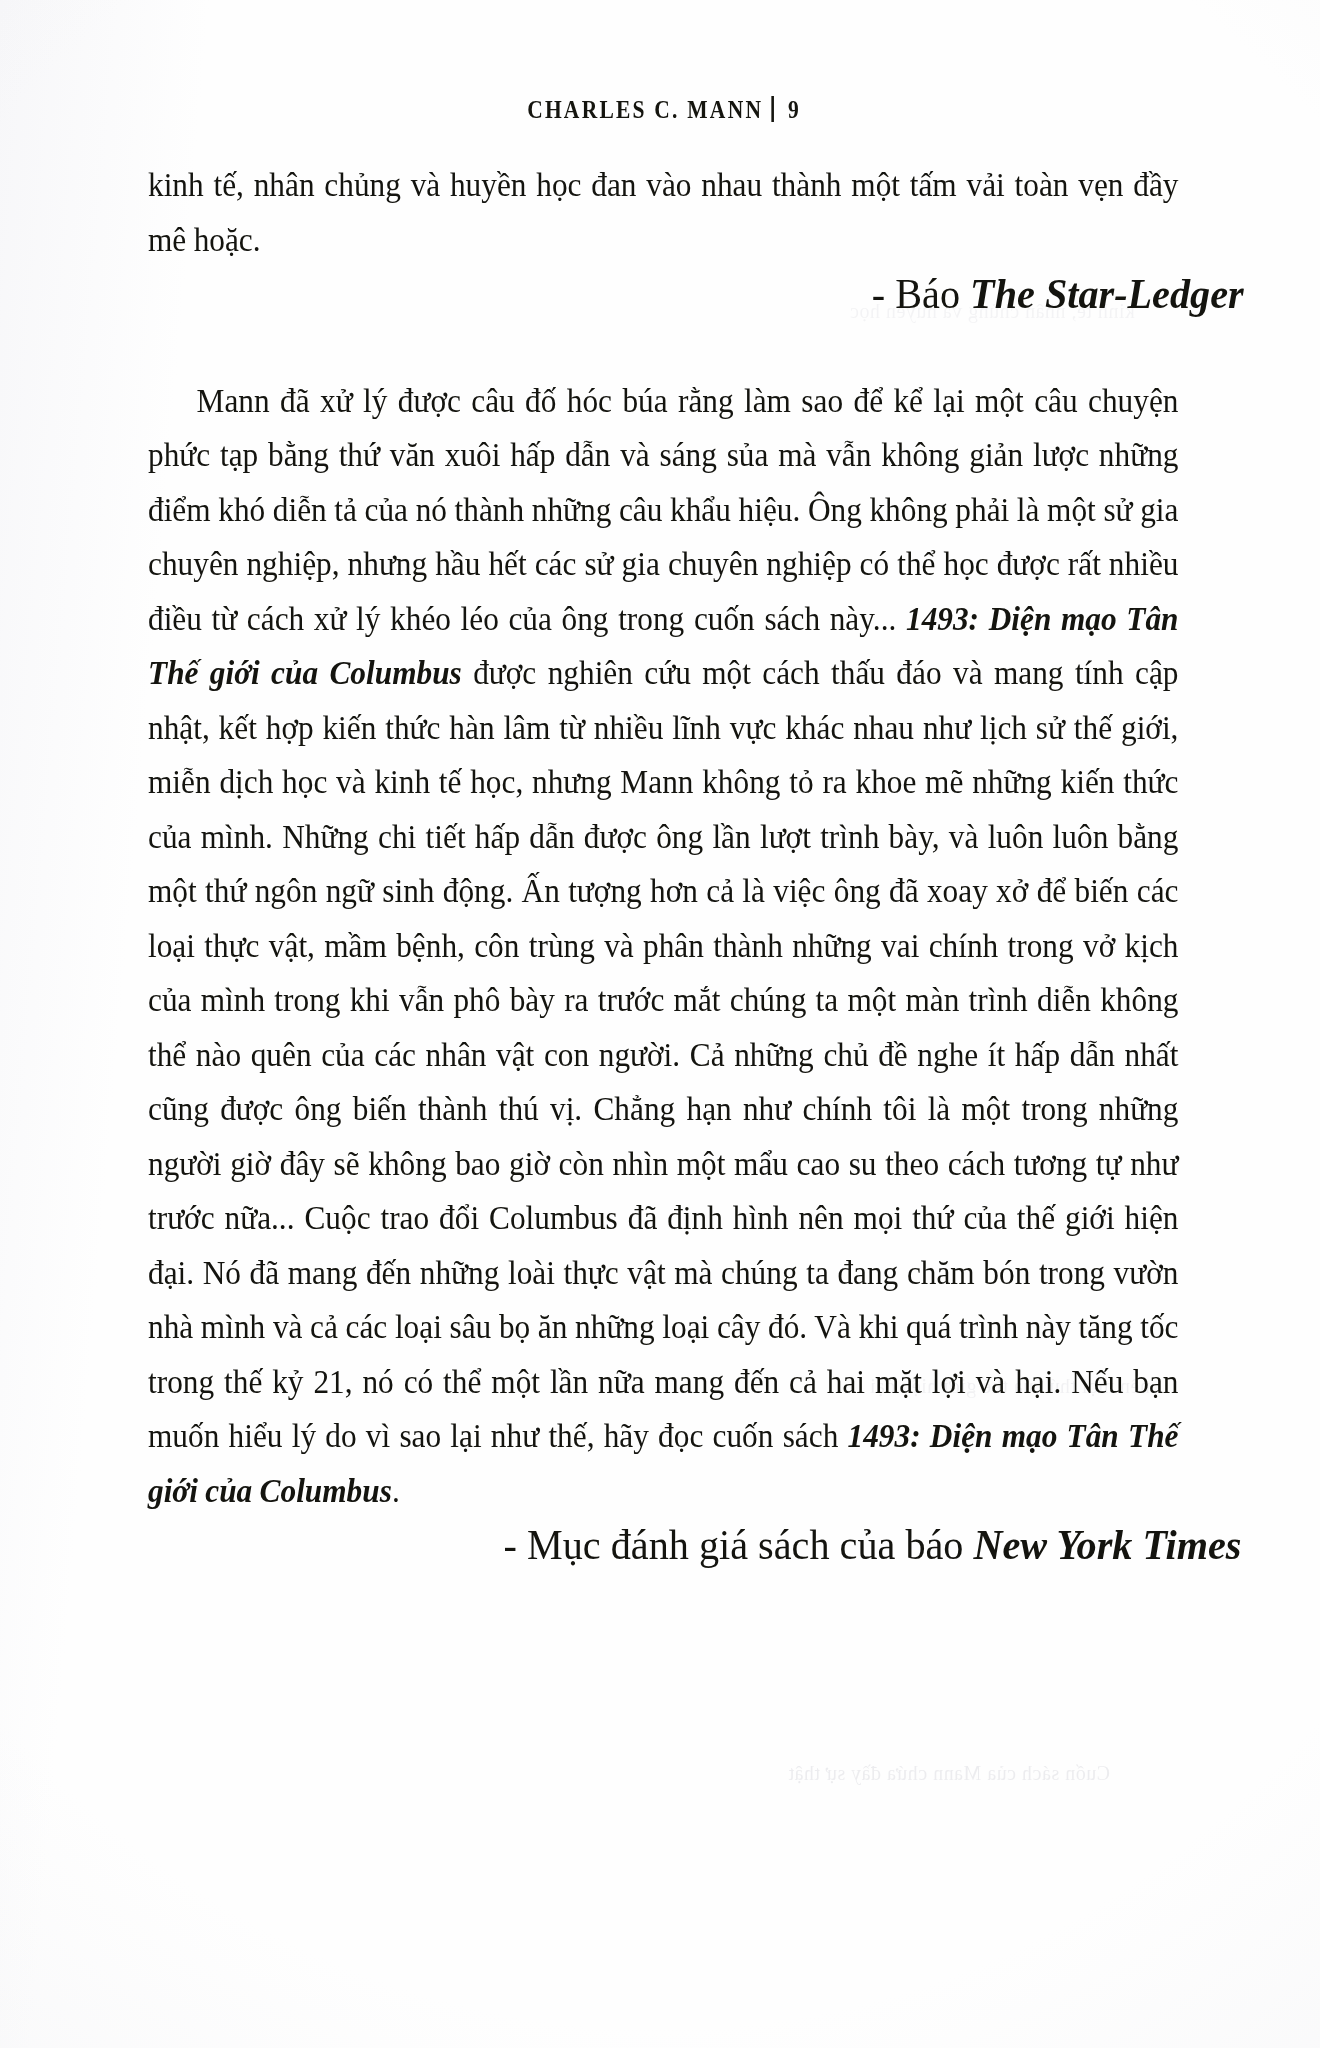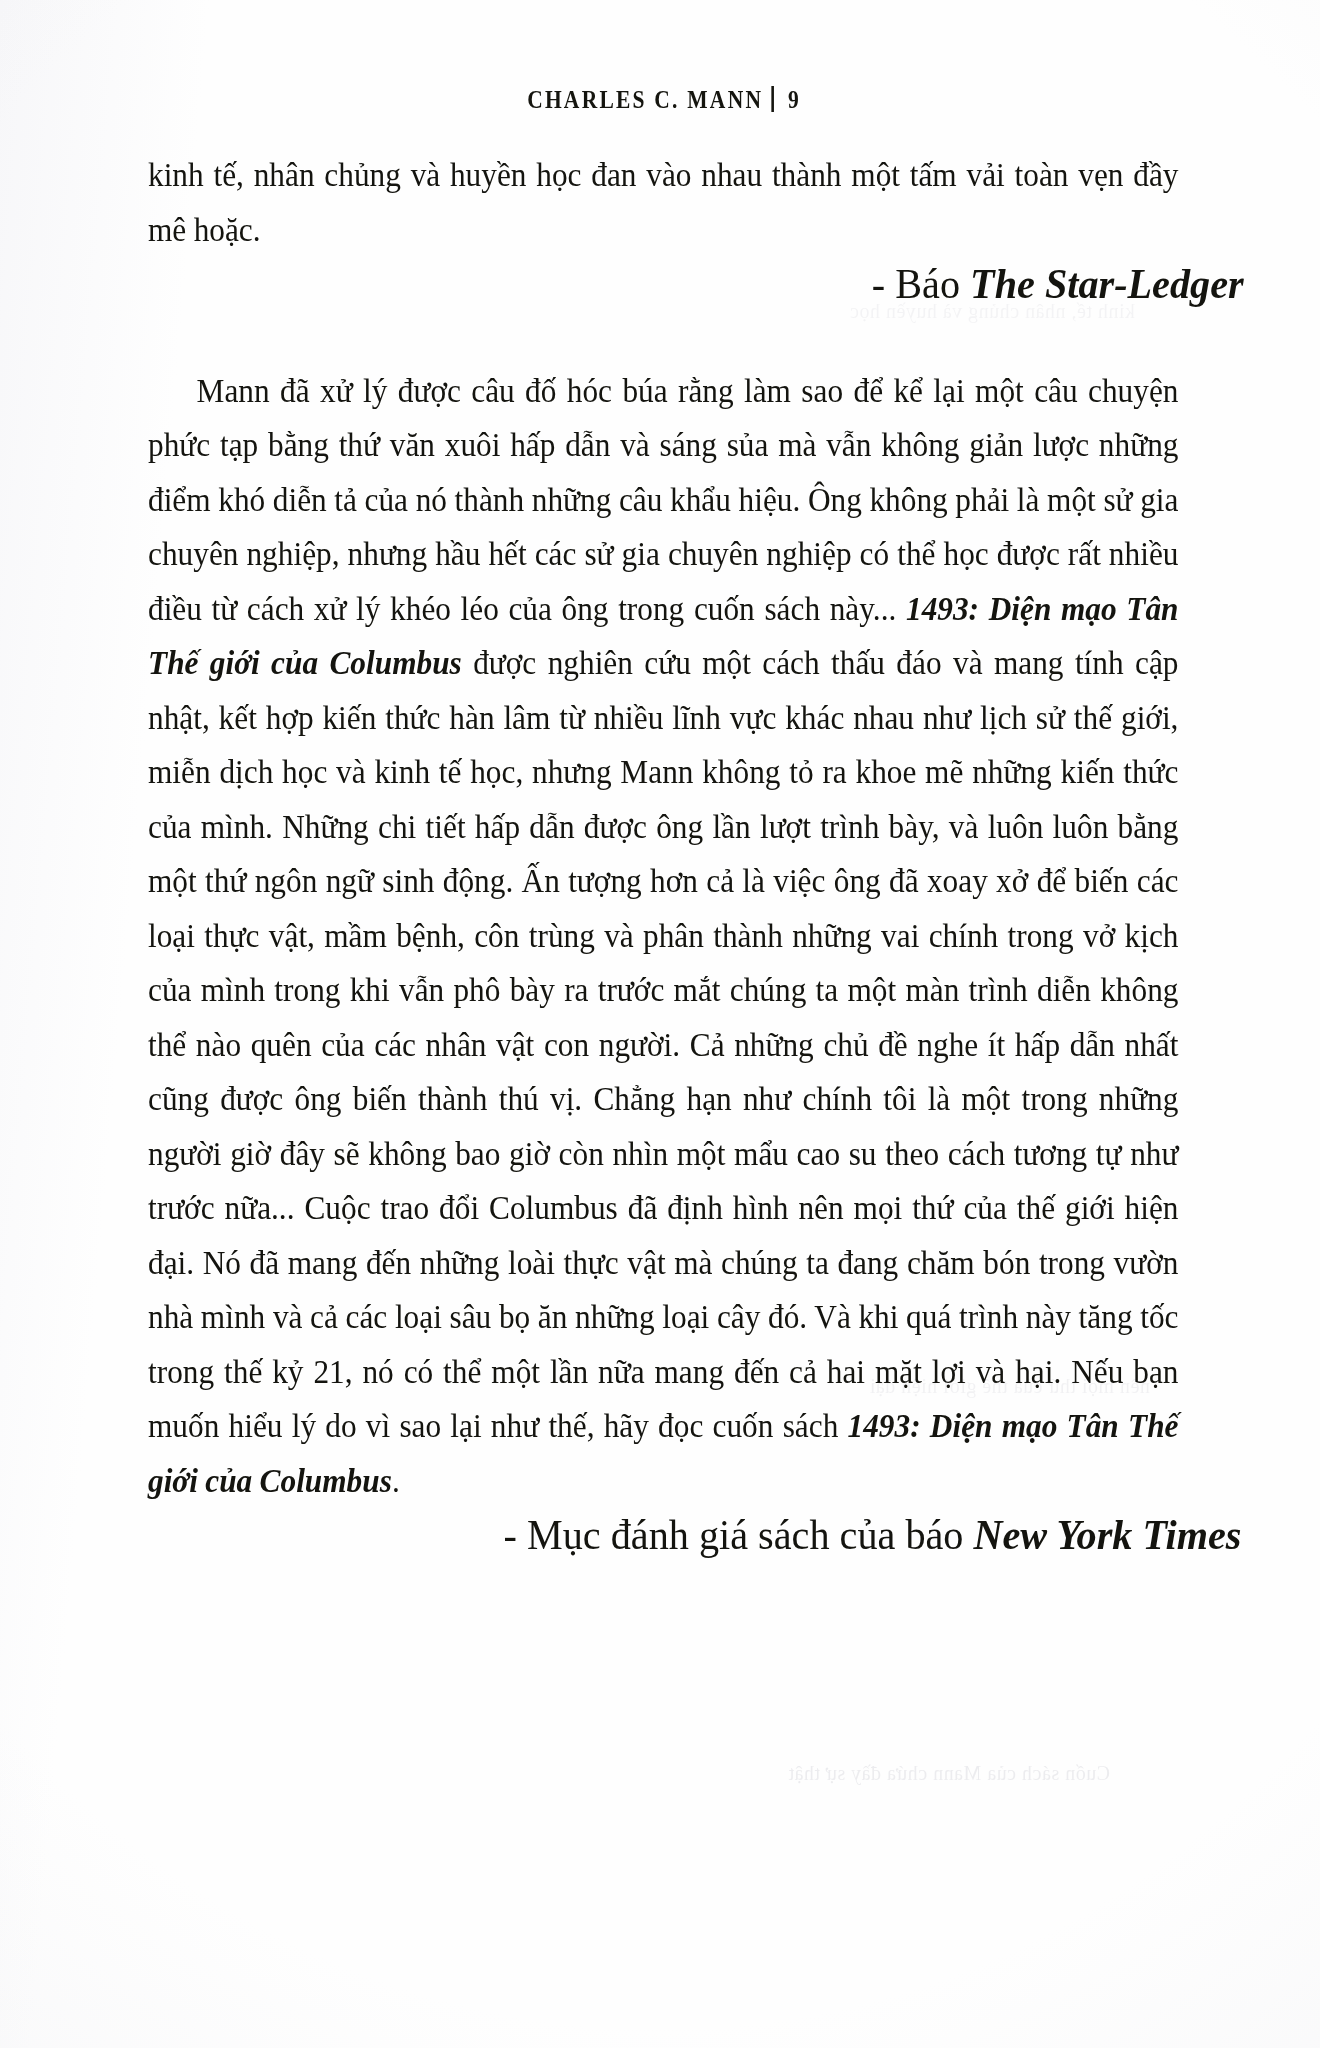--- a/index.html
+++ b/index.html
@@ -54,21 +54,21 @@
   }
   .bleed-through.b3 {
     top: 300px;
     left: 175px;
     opacity: 0.06;
   }
 
   .content {
     position: absolute;
     left: 148px;
-    top: 0;
+    top: 10px;
     width: 1030px;
   }
 
   
   .running-head {
     margin-top: 86px;
     text-align: center;
     font-size: 25px;
     letter-spacing: 2.6px;
     font-weight: 700;

